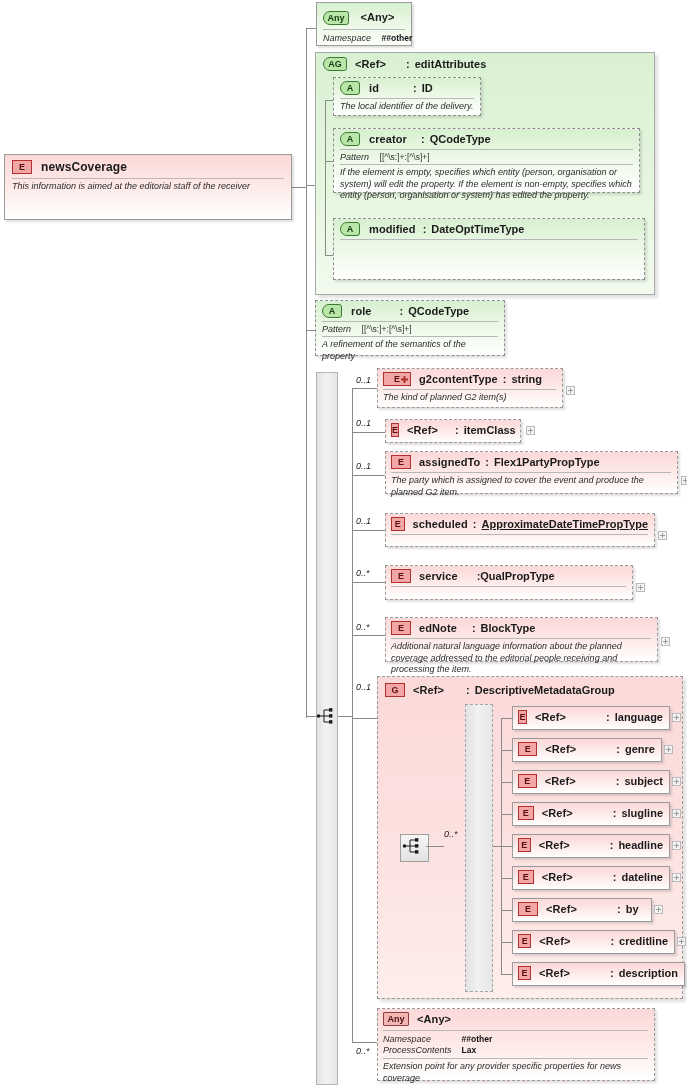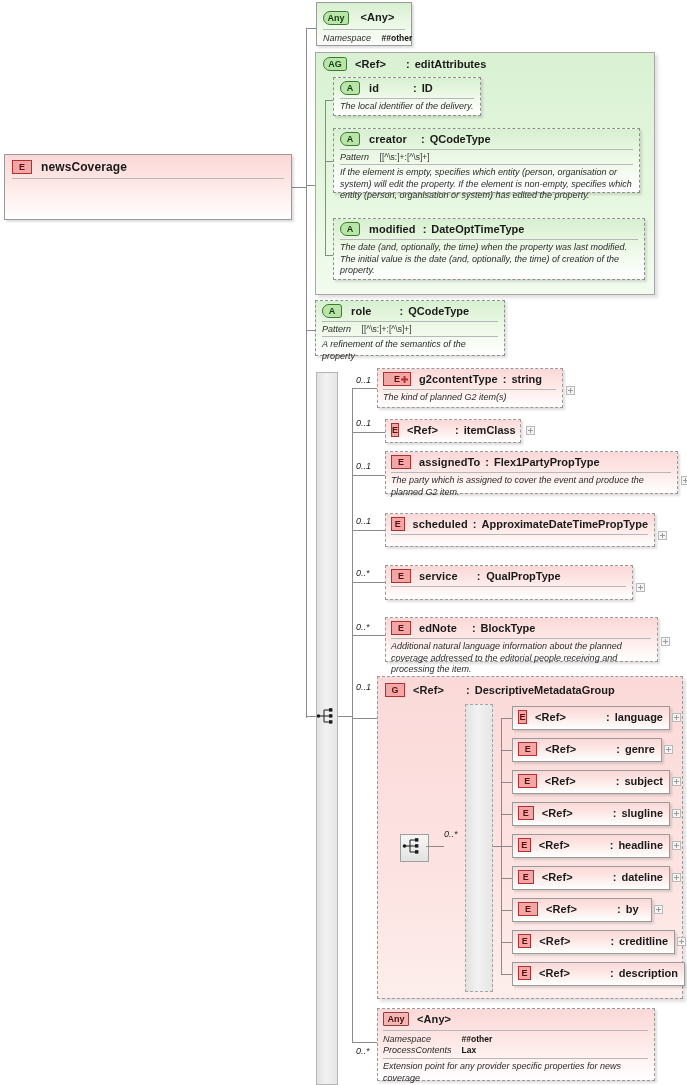--- a/index.html
+++ b/index.html
@@ -138,20 +138,21 @@
 
   <div class="hl" style="left:306px;top:716px;width:10px;"></div>
 
   <div class="node el" id="root-box" style="left:4px;top:154px;width:288px;height:66px;padding:5px 7px 4px 7px;">
     <div class="hdr">
       <span class="badge E">E</span>
       <span class="nm" style="margin-left:9px;font-size:12px;">newsCoverage</span>
     </div>
     <div class="rule" style="margin-top:4px;"></div>
     <div class="doc" id="root-doc">
+        <div>This information is aimed at the editorial staff of the receiver</div>
       </div>
   </div>
 
   <div class="anybox" id="anytop" style="left:316px;top:2px;width:96px;height:44px;padding:4px 6px 3px 6px;">
     <div class="hdr">
       <span class="badge AnyG">Any</span>
       <span class="nm" style="margin-left:7px;">&lt;Any&gt;</span>
     </div>
     <div class="rule" style="margin-top:4px;"></div>
     <div class="propline" style="margin-top:3px;">
@@ -205,21 +206,20 @@
   </div>
 
   <div class="node at" style="left:333px;top:218px;width:312px;height:62px;padding:3px 6px 3px 6px;">
     <div class="hdr">
       <span class="badge A">A</span>
       <span class="nm" style="margin-left:9px;">modified</span>
       <span class="ty" style="margin-left:7px;">:</span>
       <span class="ty" style="margin-left:5px;">DateOptTimeType</span>
     </div>
     <div class="rule" style="margin-top:3px;"></div>
-    <div class="doc">The date (and, optionally, the time) when the property was last modified. The initial value is the date (and, optionally, the time) of creation of the property.</div>
   </div>
 
   <div class="node at" style="left:315px;top:300px;width:190px;height:56px;padding:3px 6px 3px 6px;">
     <div class="hdr">
       <span class="badge A">A</span>
       <span class="nm" style="margin-left:9px;">role</span>
       <span class="ty" style="margin-left:28px;">:</span>
       <span class="ty" style="margin-left:5px;">QCodeType</span>
     </div>
     <div class="rule" style="margin-top:3px;"></div>
@@ -300,33 +300,33 @@
     <div class="doc">The party which is assigned to cover the event and produce the planned G2 item.</div>
   </div>
   <div class="pm plus grey" style="left:681px;top:476px;"></div>
 
   <div class="card" style="left:356px;top:516px;">0..1</div>
   <div class="node el opt" style="left:385px;top:513px;width:270px;height:34px;padding:3px 6px 3px 5px;">
     <div class="hdr">
       <span class="badge E">E</span>
       <span class="nm" style="margin-left:8px;">scheduled</span>
       <span class="ty" style="margin-left:5px;">:</span>
-      <span class="ty" style="margin-left:5px;">ApproximateDateTimePropType</span>
+      <span class="ty" style="margin-left:5px;text-decoration:underline;">ApproximateDateTimePropType</span>
     </div>
     <div class="rule" style="margin-top:3px;"></div>
   </div>
   <div class="pm plus grey" style="left:658px;top:531px;"></div>
 
   <div class="card" style="left:356px;top:568px;">0..*</div>
   <div class="node el opt" style="left:385px;top:565px;width:248px;height:35px;padding:3px 6px 3px 5px;">
     <div class="hdr">
       <span class="badge E">E</span>
       <span class="nm" style="margin-left:8px;">service</span>
       <span class="ty" style="margin-left:19px;">:</span>
-      <span class="ty" style="margin-left:6px;">QualPropType</span>
+      <span class="ty" style="margin-left:0;">QualPropType</span>
     </div>
     <div class="rule" style="margin-top:3px;"></div>
   </div>
   <div class="pm plus grey" style="left:636px;top:583px;"></div>
 
   <div class="card" style="left:356px;top:622px;">0..*</div>
   <div class="node el opt" style="left:385px;top:617px;width:273px;height:45px;padding:3px 6px 3px 5px;">
     <div class="hdr">
       <span class="badge E">E</span>
       <span class="nm" style="margin-left:8px;">edNote</span>

